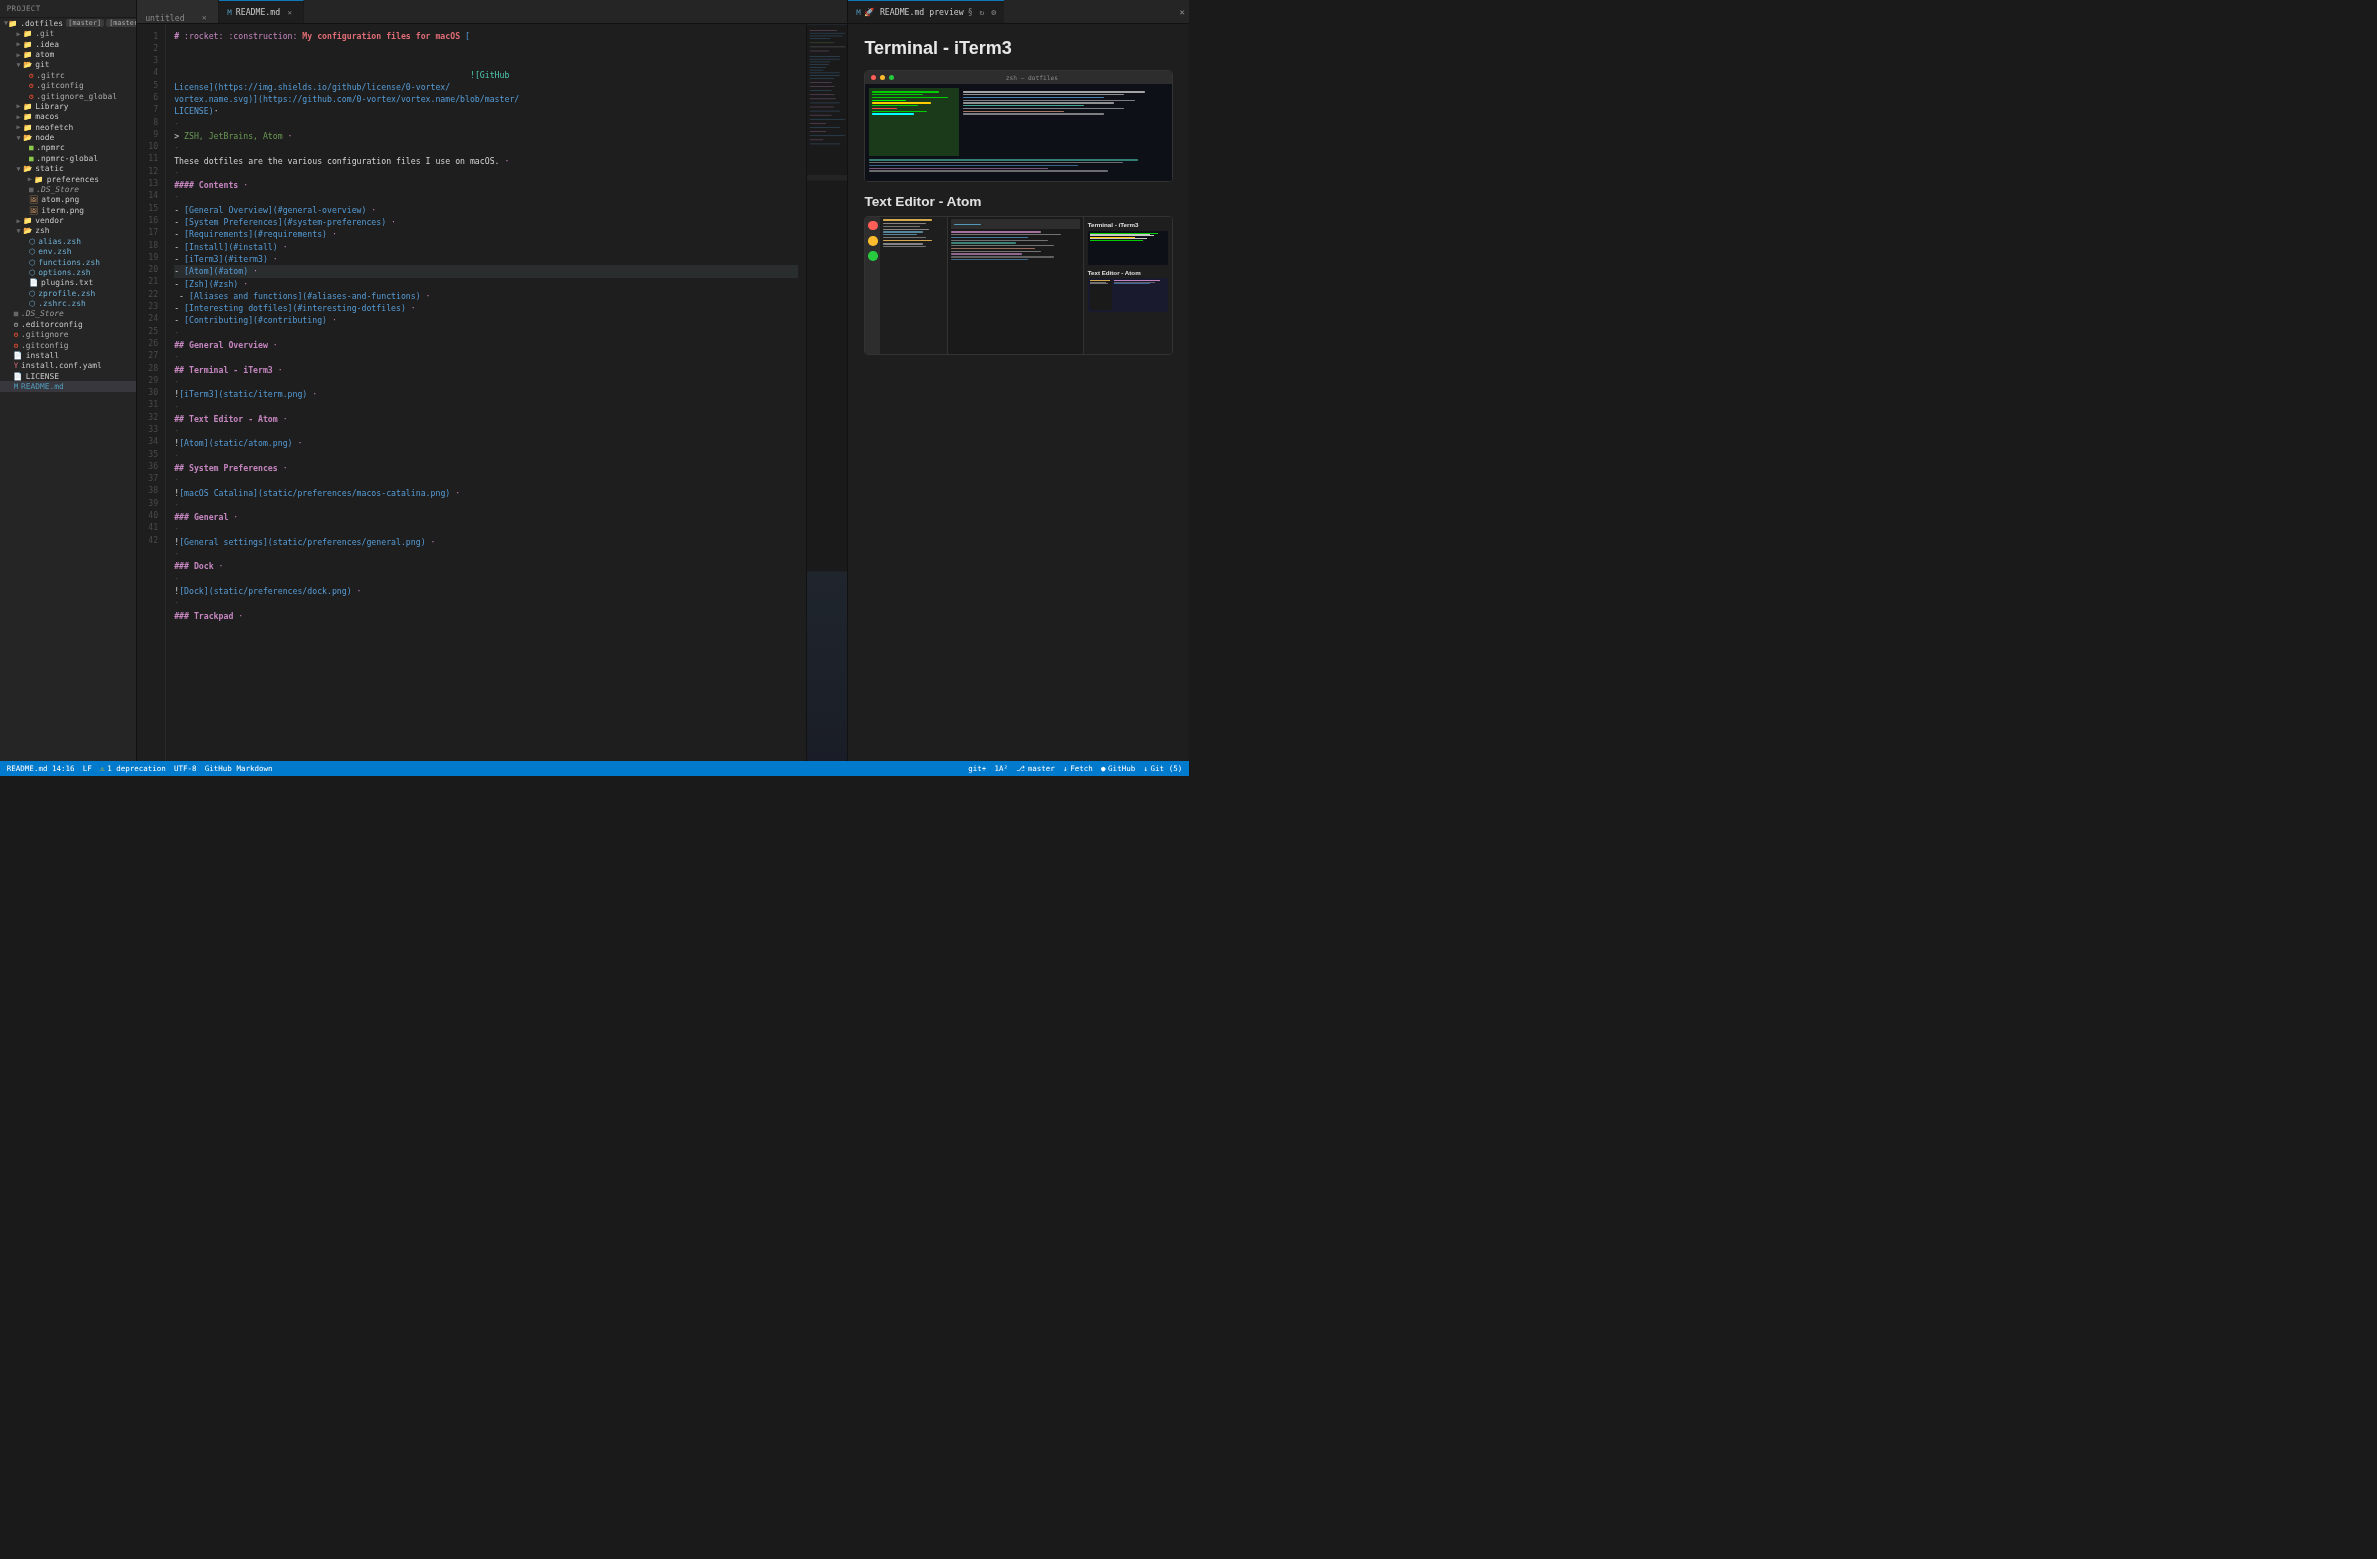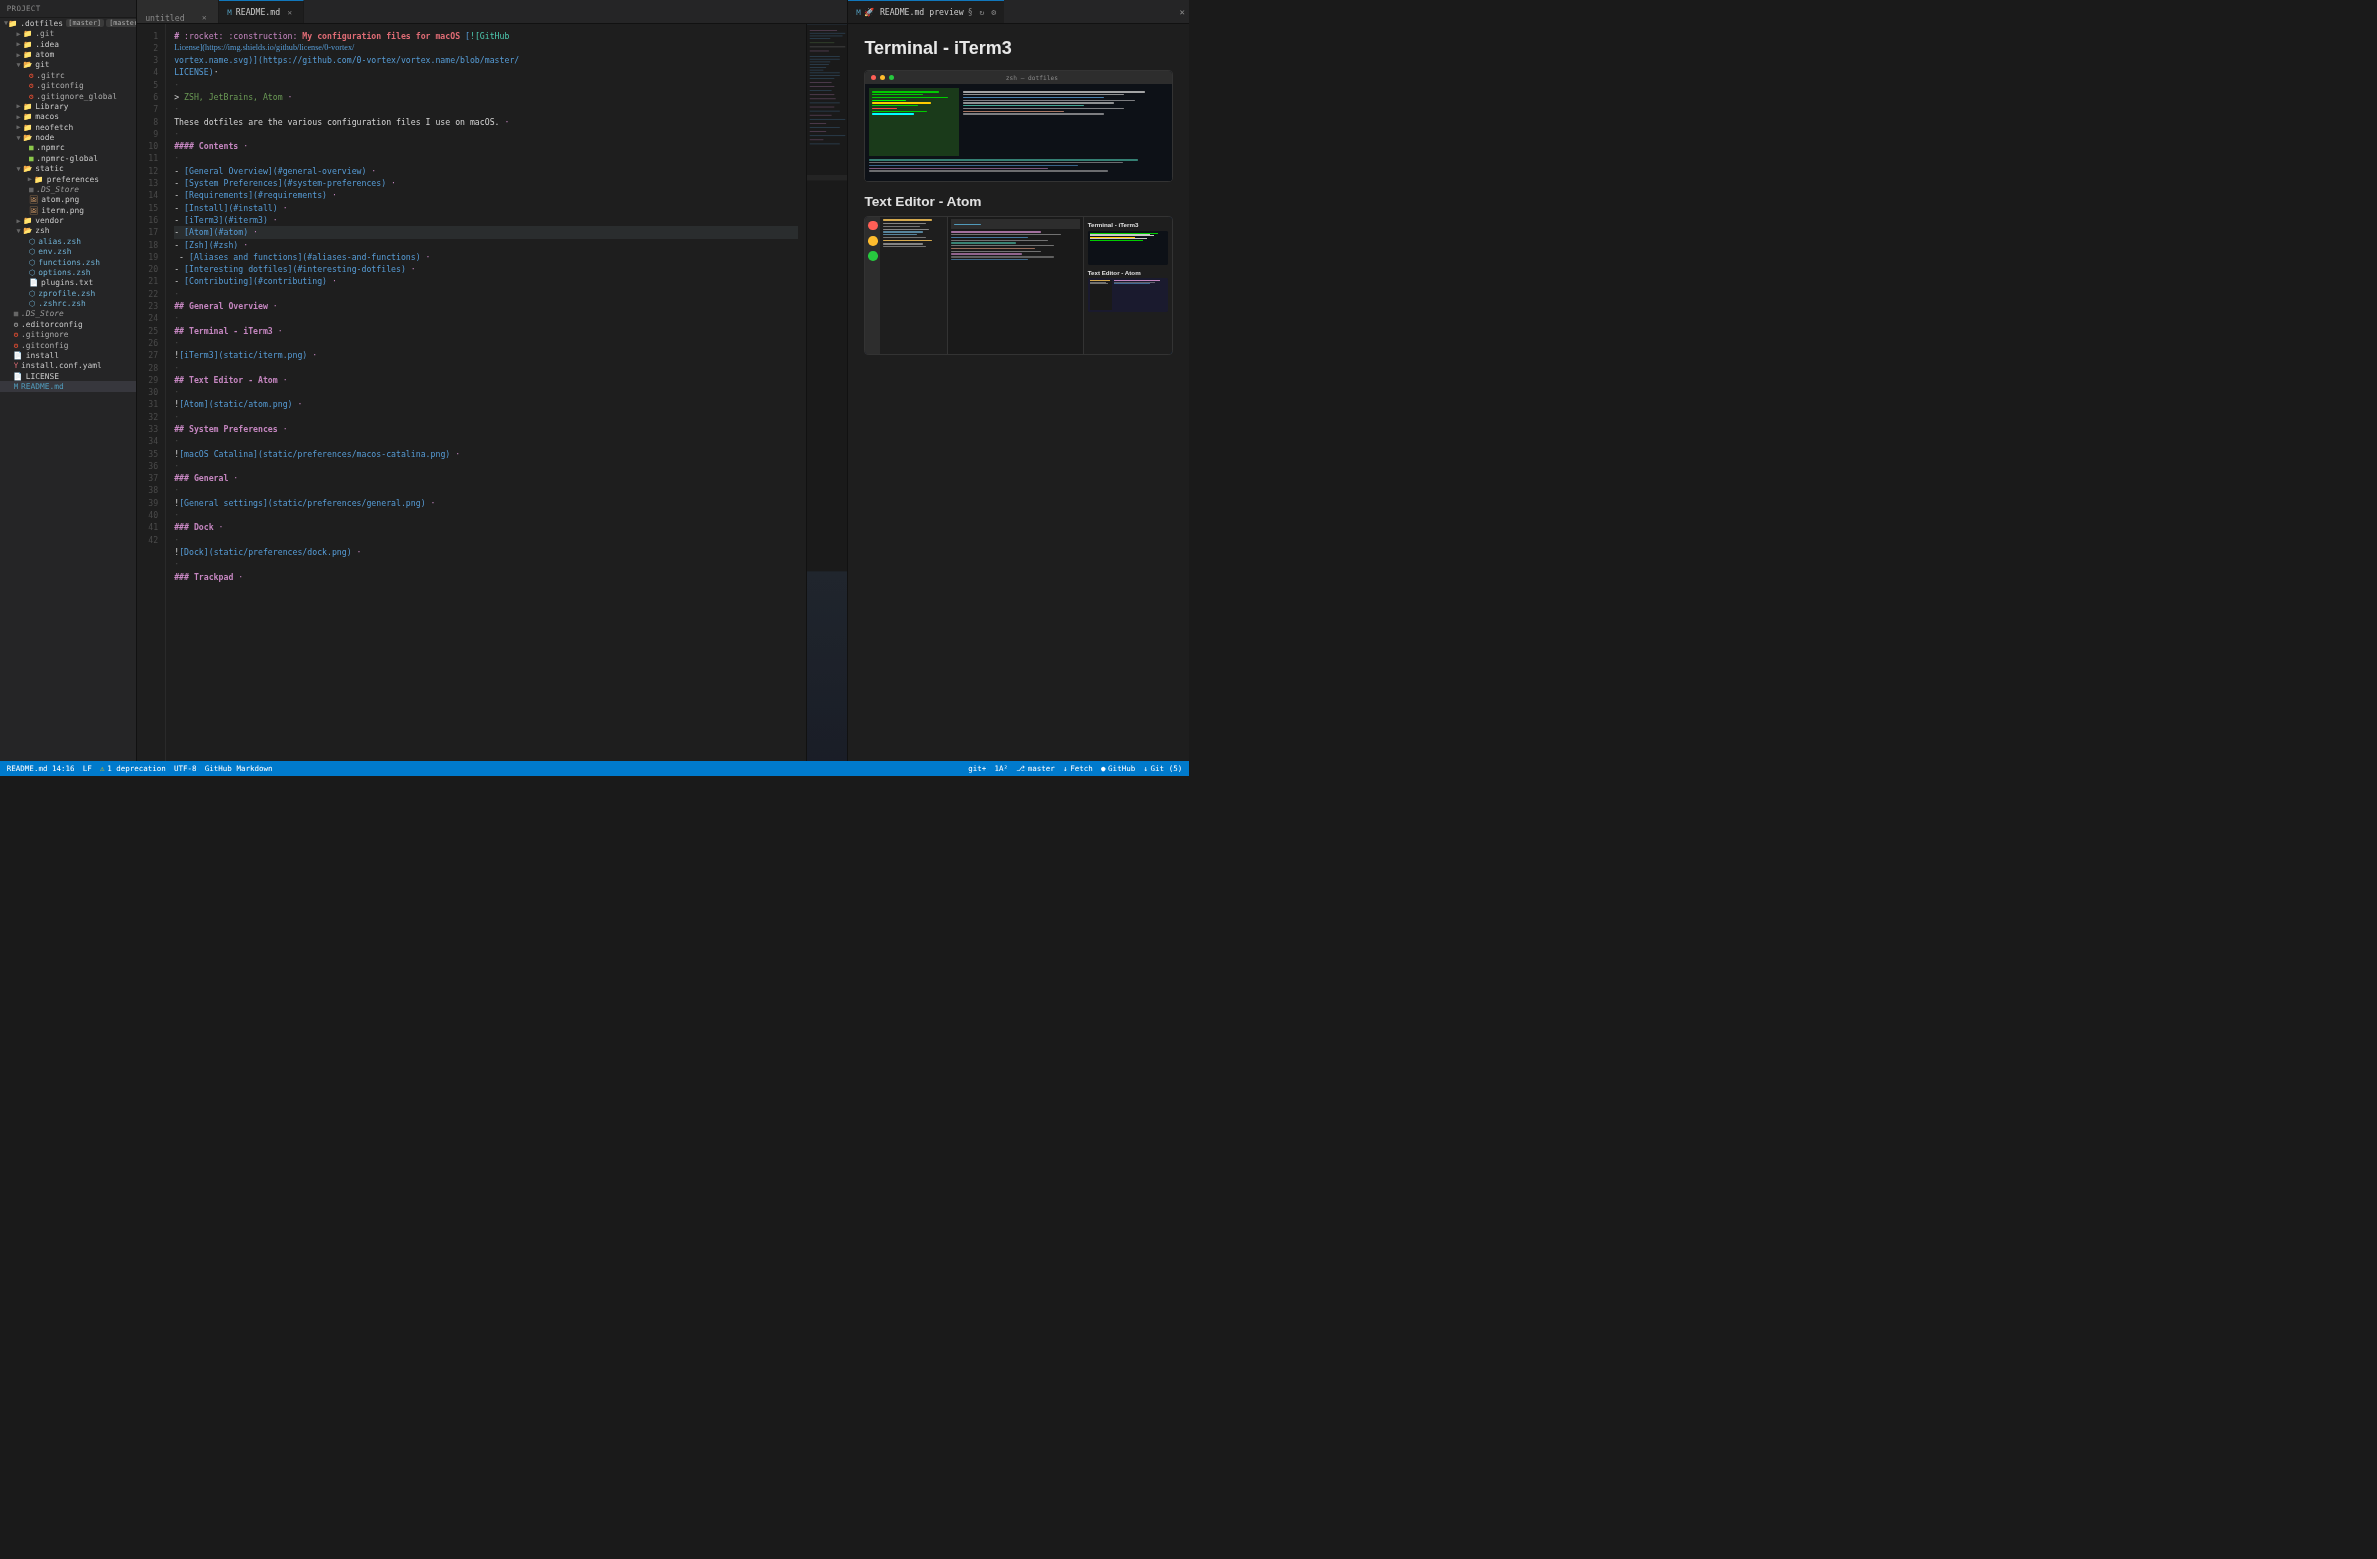--- a/index.html
+++ b/index.html
@@ -530,24 +530,24 @@
             <div class="line-num">37</div>
             <div class="line-num">38</div>
             <div class="line-num">39</div>
             <div class="line-num">40</div>
             <div class="line-num">41</div>
             <div class="line-num">42</div>
           </div>
 
           <div class="code-area">
             <div class="code-line">
-              <span style="color:#c586c0;font-weight:bold;"># </span><span style="color:#c586c0;">:rocket: :construction:</span><span style="color:#e06c75;font-weight:bold;"> My configuration files for macOS </span><span style="color:#569cd6;">[</span><span style="color:#4ec9b0;">![GitHub</span>
-            </div>
-            <div class="code-line">
-              <span style="color:#569cd6;font-family:Liberation Serif, serif;">License](https://img.shields.io/github/license/0-vortex/</span>
+              <span style="color:#c586c0;font-weight:bold;"># </span><span style="color:#c586c0;">:rocket: :construction:</span><span style="color:#e06c75;font-weight:bold;"> My configuration files for macOS </span><span style="color:#569cd6;">[</span><span style="color:#4ec9b0;margin-top:39px;">![GitHub</span>
+            </div>
+            <div class="code-line">
+              <span style="color:#569cd6;">License](https://img.shields.io/github/license/0-vortex/</span>
             </div>
             <div class="code-line">
               <span style="color:#569cd6;">vortex.name.svg)](https://github.com/0-vortex/vortex.name/blob/master/</span>
             </div>
             <div class="code-line">
               <span style="color:#569cd6;">LICENSE)</span><span style="color:#d4d4d4;">·</span>
             </div>
             <div class="code-line"><span style="color:#4a4a4a;">·</span></div>
             <div class="code-line">
               <span style="color:#c8c8c8;">&gt; </span><span style="color:#6a9955;">ZSH, JetBrains, Atom</span><span style="color:#c586c0;"> ·</span>

